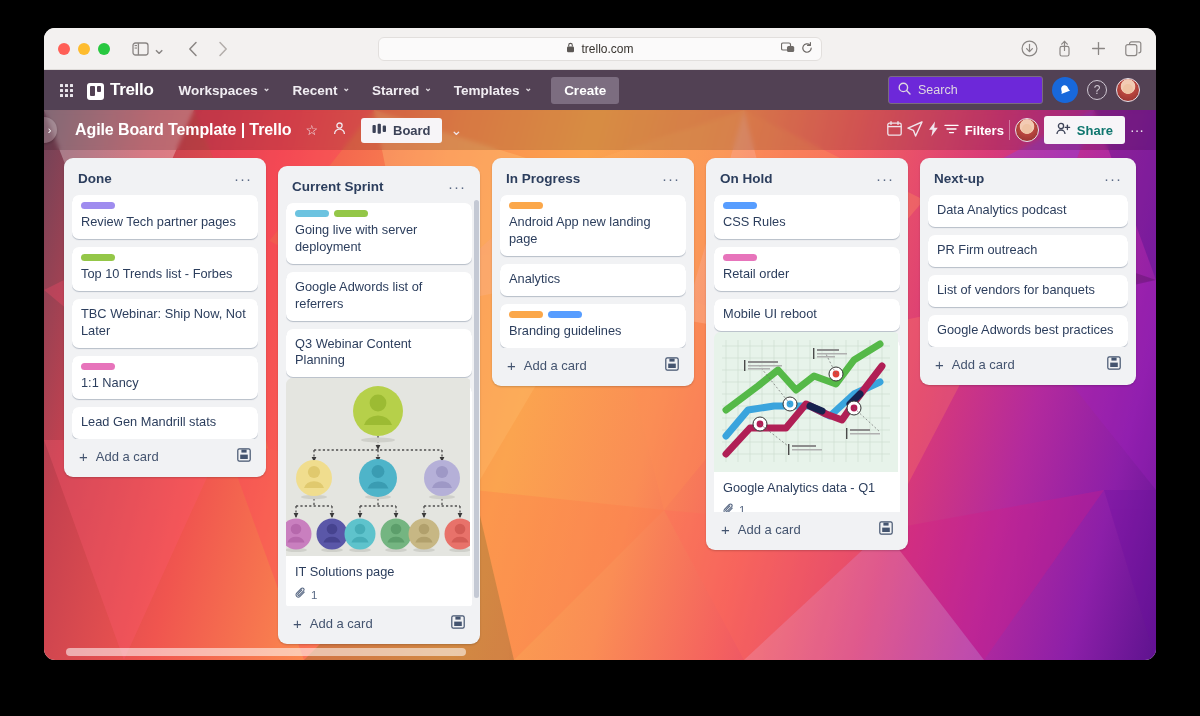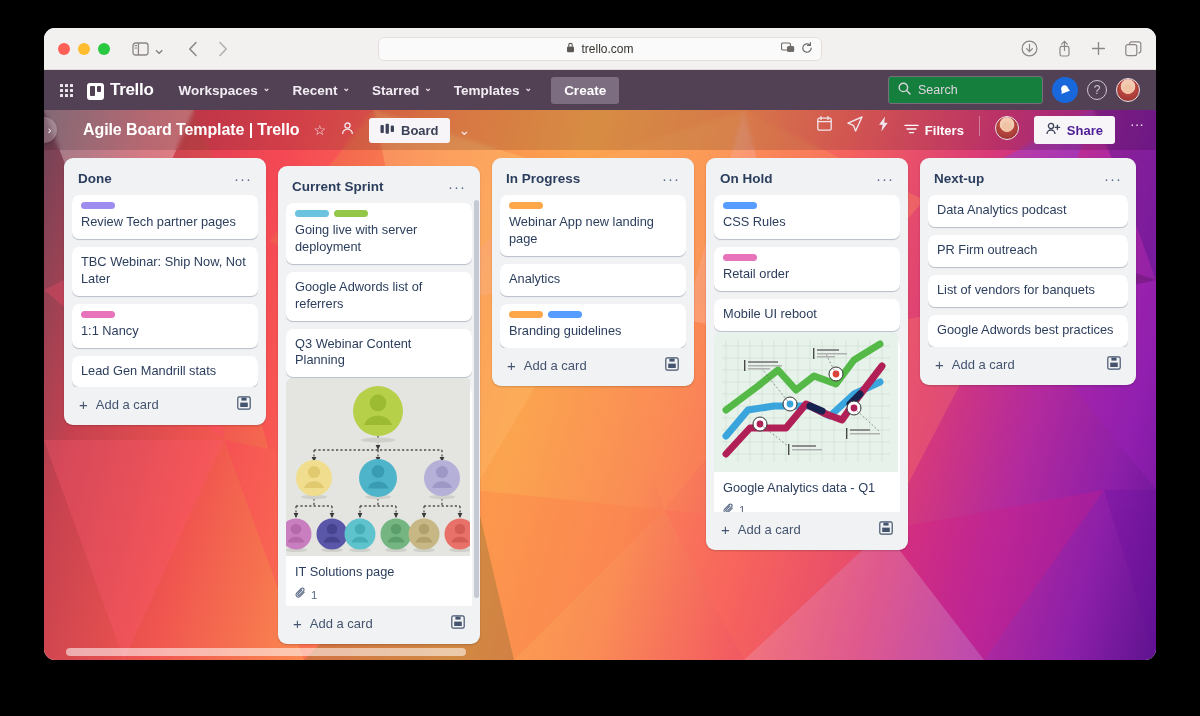--- a/index.html
+++ b/index.html
@@ -90,21 +90,21 @@
   }
   .nav-item .dn { font-size: 9px; opacity: .92; }
   #create-btn {
     background: #7c6d80; color: #fff;
     font-size: 13.5px; font-weight: 600;
     padding: 6px 13px; border-radius: 3px; margin-left: 6px;
     cursor: pointer;
   }
   #nav-right { margin-left: auto; display: flex; align-items: center; gap: 9px; padding-right: 4px;}
   #search-box {
-    width: 155px; height: 28px; background: #15803d;
+    width: 155px; height: 28px; background: #6d28d9;
     border-radius: 3px; display: flex; align-items: center;
     gap: 7px; padding: 0 9px; color: #ded7e0; font-size: 12.5px;
     border: 1px solid #7b6c7e;
   }
   #notif-btn {
     width: 26px; height: 26px; border-radius: 50%;
     background: #1868db; display:flex; align-items:center; justify-content:center;
   }
   #help-btn {
     width: 20px; height: 20px; border-radius: 50%;
@@ -151,32 +151,32 @@
   #sidebar-expand {
     width: 26px; height: 26px; border-radius: 50%;
     background: rgba(255,255,255,.22);
     color: #fff; font-size: 11px;
     display: flex; align-items: center; justify-content: center;
     margin-left: -13px; padding-left: 11px;
     box-shadow: 0 1px 3px rgba(0,0,0,.22);
   }
   #board-title {
     color: #fff; font-size: 16px; font-weight: bold;
-    margin-left: 26px; letter-spacing: -.1px;
+    margin-left: 18px; letter-spacing: -.1px;
   }
   .bh-icon { color: #f2eef4; font-size: 14px; margin-left: 14px; opacity: .95;}
   #view-switch {
     margin-left: 14px; background: #f7f5f8; color: #3c4257;
     border-radius: 3px; font-size: 13px; font-weight: 600;
     padding: 5px 11px; display: flex; align-items: center; gap: 6px;
   }
-  #bh-right { margin-left: auto; display: flex; gap: 15px; }
+  #bh-right { margin-left: auto; display: flex; align-items: center; gap: 5px; }
   #filters-btn { color: #fff; font-size: 13px; font-weight: 600; display:flex; align-items:center; gap:6px;}
   #share-btn {
-    background: #f7f5f8; color: #4c1d95;
+    background: #f7f5f8; color: #0f766e;
     border-radius: 3px; font-size: 13px; font-weight: 600;
     padding: 6px 12px; display: flex; align-items: center; gap: 6px;
   }
   .divider-v { width:1px; height:20px; background: rgba(255,255,255,.35); }
 
   
   #lists {
     position: relative; z-index: 2;
     display: flex; align-items: flex-start;
     gap: 12px;
@@ -510,20 +510,26 @@
         <div class="cards">
 
           <div class="card">
             <div class="labels">
               <span class="label" style="background:#9f8cef"></span>
             </div>
             <div>Review Tech partner pages</div>
           </div>
 
 
+          <div class="card">
+            <div class="labels">
+              <span class="label" style="background:#94c748"></span>
+            </div>
+            <div>Top 10 Trends list - Forbes</div>
+          </div>
 
           <div class="card">
             <div>TBC Webinar: Ship Now, Not Later</div>
           </div>
 
           <div class="card">
             <div class="labels">
               <span class="label" style="background:#e774bb"></span>
             </div>
             <div>1:1 Nancy</div>
@@ -706,21 +712,21 @@
       <div class="list">
         <div class="list-head">
           <span class="list-title">In Progress</span>
           <span class="list-menu">···</span>
         </div>
         <div class="cards">
           <div class="card">
             <div class="labels">
               <span class="label" style="background:#fba74a"></span>
             </div>
-            <div>Webinar App new landing page</div>
+            <div>Android App new landing page</div>
           </div>
           <div class="card">
             <div>Analytics</div>
           </div>
           <div class="card">
             <div class="labels">
               <span class="label" style="background:#fba74a"></span>
               <span class="label" style="background:#579dff"></span>
             </div>
             <div>Branding guidelines</div>

